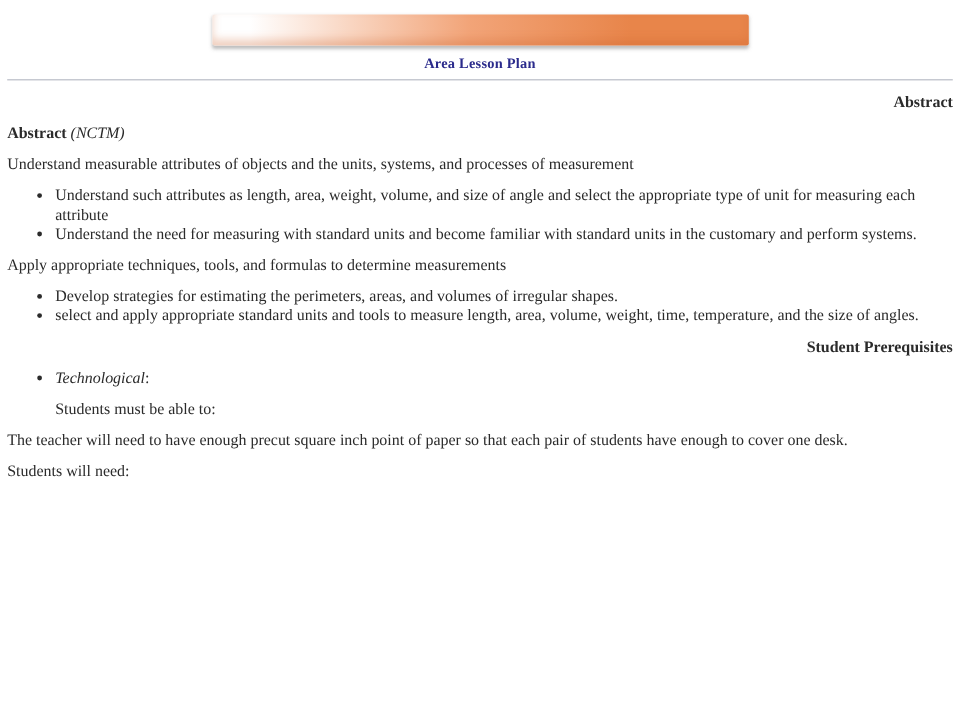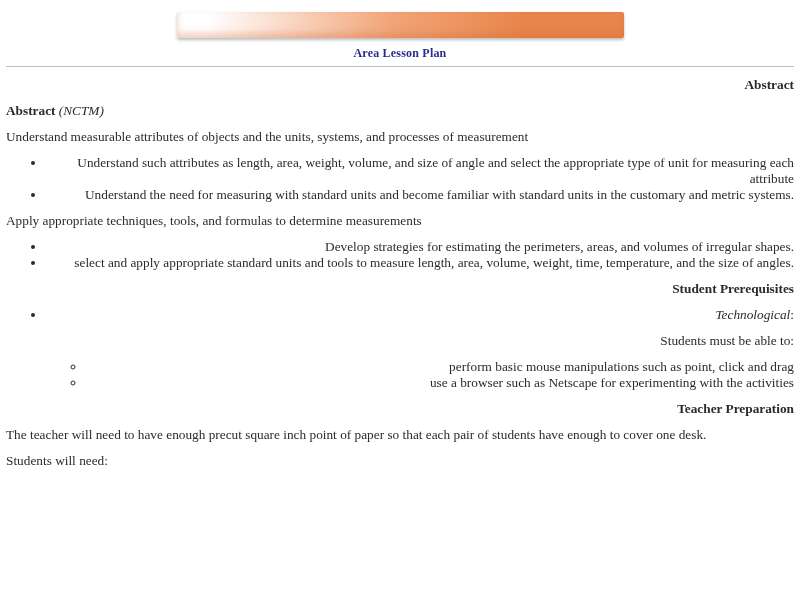--- a/index.html
+++ b/index.html
@@ -20,21 +20,21 @@
     letter-spacing: .2px;
   }
   hr.rule { border: none; border-top: 1px solid #b9bcc6; margin: 3px 0 0; height: 0; }
   p { margin: 10px 0 0; }
   .h { font-weight: bold; text-align: right; }
   .it { font-style: italic; }
   .nb { font-weight: normal; }
   ul { margin: 10px 0 0; padding-left: 40px; }
   ul.l1 { list-style-type: disc; }
   ul.l2 { list-style-type: circle; }
-  li { margin: 0; text-align: right; }
+  li { margin: 0; }
   li p { margin: 10px 0 0; }
 </style>
 </head>
 <body>
 
 <div>
 
   <div class="banner" style="background: linear-gradient(90deg, rgb(255, 255, 255) 0%, rgb(255, 255, 255) 7%, rgb(242, 164, 120) 48%, rgb(232, 133, 74) 78%, rgb(232, 133, 74) 100%);"></div>
 
   <div class="title" style="color: rgb(43, 43, 140);">Area Lesson Plan</div>
@@ -42,37 +42,32 @@
   <hr class="rule">
 
   <p class="h">Abstract</p>
 
   <p><b class="h">Abstract</b> <i class="it nb">(NCTM)</i></p>
 
 
   <p>Understand measurable attributes of objects and the units, systems, and processes of measurement</p>
   <ul class="l1">
     <li>Understand such attributes as length, area, weight, volume, and size of angle and select the appropriate type of unit for measuring each attribute</li>
-    <li>Understand the need for measuring with standard units and become familiar with standard units in the customary and metric systems.</li>
+    <li>Understand the need for measuring with standard units and become familiar with standard units in the customary and perform systems.</li>
   </ul>
 
   <p>Apply appropriate techniques, tools, and formulas to determine measurements</p>
   <ul class="l1">
     <li>Develop strategies for estimating the perimeters, areas, and volumes of irregular shapes.</li>
     <li>select and apply appropriate standard units and tools to measure length, area, volume, weight, time, temperature, and the size of angles.</li>
   </ul>
 
   <p class="h">Student Prerequisites</p>
   <ul class="l1">
     <li><i class="it">Technological</i><span>:</span>
       <p>Students must be able to:</p>
-      <ul class="l2">
-        <li>perform basic mouse manipulations such as point, click and drag</li>
-        <li>use a browser such as Netscape for experimenting with the activities</li>
-      </ul>
     </li>
   </ul>
 
-  <p class="h">Teacher Preparation</p>
   <p>The teacher will need to have enough precut square inch point of paper so that each pair of students have enough to cover one desk.</p>
   <p>Students will need:</p>
 
 </div>
 
 </body></html>

